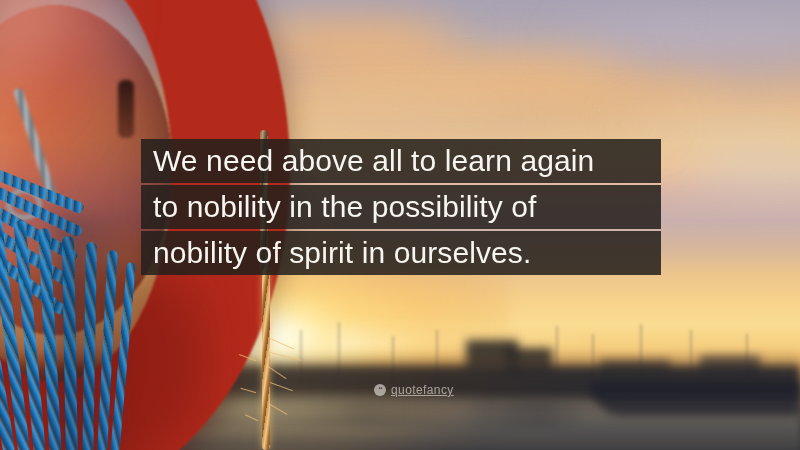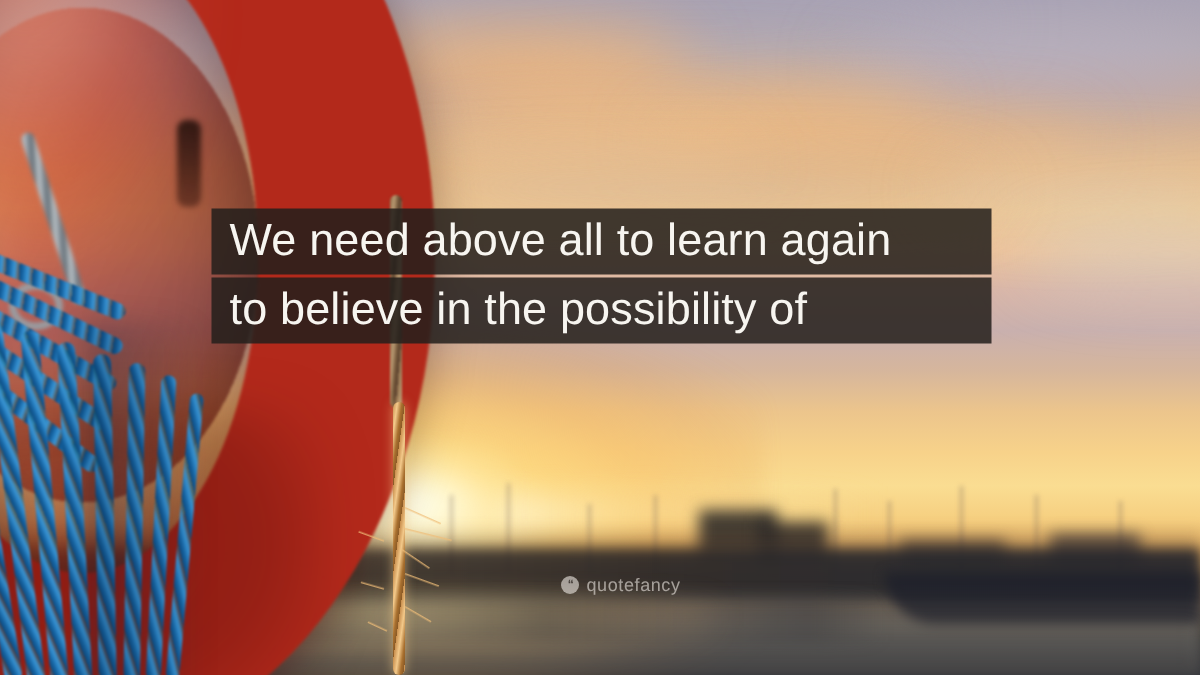--- a/index.html
+++ b/index.html
@@ -369,20 +369,21 @@
     font-size: 8px;
     line-height: 12px;
     text-align: center;
     font-weight: 700;
     letter-spacing: -1px;
   }
   .wm-text {
     color: #e8e3dd;
     font-size: 12px;
     letter-spacing: .4px;
+    text-decoration: underline;
   }
 </style>
 </head>
 <body>
 
 <div id="stage">
 
   <div class="layer sky">
     <div class="cloud cl8"></div>
     <div class="cloud cl5"></div>
@@ -461,21 +462,22 @@
     <div class="fray" style="left:268px;top:366px;width:22px;height:1.2px;transform:rotate(34deg);"></div>
     <div class="fray" style="left:256px;top:360px;width:18px;height:1.2px;transform:rotate(200deg);"></div>
     <div class="fray" style="left:270px;top:382px;width:24px;height:1.2px;transform:rotate(20deg);"></div>
     <div class="fray" style="left:256px;top:392px;width:16px;height:1.2px;transform:rotate(196deg);"></div>
     <div class="fray" style="left:270px;top:404px;width:20px;height:1.2px;transform:rotate(30deg);"></div>
     <div class="fray" style="left:258px;top:420px;width:14px;height:1.2px;transform:rotate(205deg);"></div>
   </div>
 
   <div class="quote">
     <div class="qline">We need above all to learn again</div>
-    <div class="qline">to believe in the possibility of</div>
+    <div class="qline">to nobility in the possibility of</div>
+    <div class="qline">nobility of spirit in ourselves.</div>
   </div>
 
 
   <div class="wm">
     <div class="wm-badge">“</div>
     <div class="wm-text">quotefancy</div>
   </div>
 
 </div>
 

